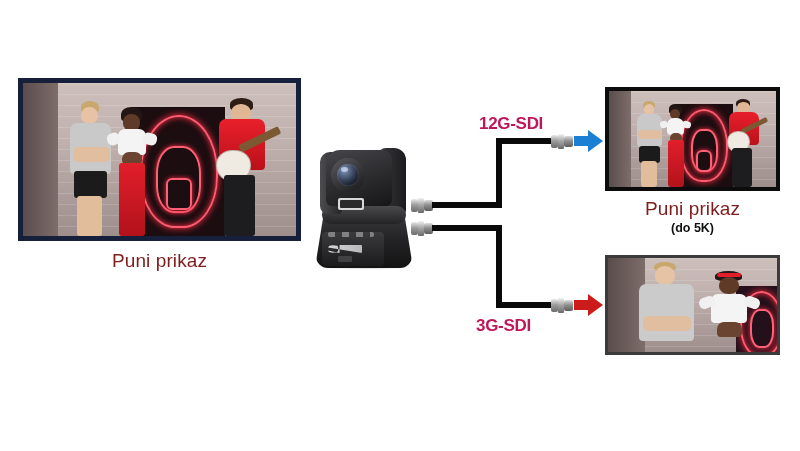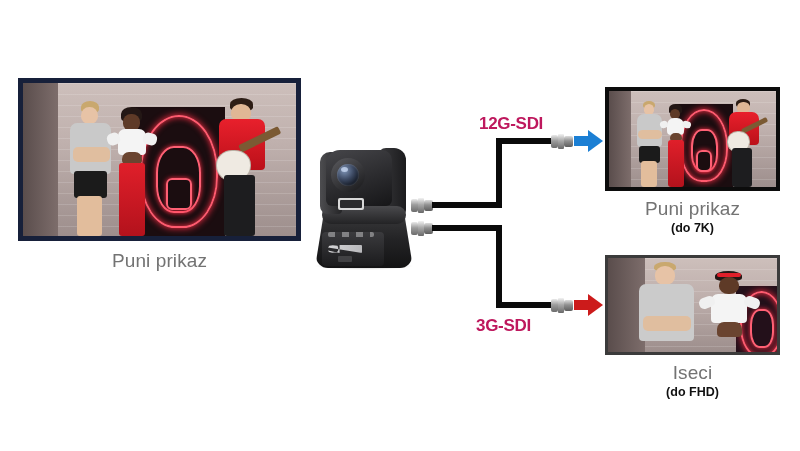--- a/index.html
+++ b/index.html
@@ -62,21 +62,21 @@
   .legs{position:absolute;border-radius:3px;}
   .arm{position:absolute;border-radius:5px;}
   .hair{position:absolute;border-radius:50% 50% 30% 30%;}
   .guitar-body{position:absolute;border-radius:46% 46% 50% 50%;background:#efeae2;
     box-shadow:0 0 0 1px #b9b2a6;}
   .guitar-neck{position:absolute;background:#7b5a33;border-radius:2px;
     transform:rotate(-26deg);transform-origin:left center;}
 
   
   .lbl{position:absolute;text-align:center;}
-  .lbl-main{font-size:19px;letter-spacing:.1px;color:#737373;}
+  .lbl-main{font-size:19px;letter-spacing:.1px;color:#7f1d1d;}
   .lbl-sub{font-size:12.5px;font-weight:bold;color:#111;margin-top:1px;}
   .lbl-sdi{position:absolute;font-size:17px;font-weight:bold;color:#be185d;
     letter-spacing:-.3px;white-space:nowrap;}
 
   
   .wire{position:absolute;background:#0a0a0a;}
 
   
   .bnc{position:absolute;height:15px;width:22px;}
   .bnc .b1{position:absolute;left:0;top:1px;width:7px;height:13px;border-radius:2px;
@@ -284,21 +284,21 @@
           <div class="guitar-neck" style="left:44%;top:34%;width:62%;height:6%;"></div>
           <div class="guitar-body" style="left:12%;top:38%;width:46%;height:22%;"></div>
           <div class="legs" style="left:22%;top:56%;width:44%;height:44%;background:#1d1d1f;"></div>
         </div>
       </div>
     </div>
   </div>
 
   <div class="lbl" style="left:605px;top:198px;width:175px;">
     <div class="lbl-main">Puni prikaz</div>
-    <div class="lbl-sub">(do 7K)</div>
+    <div class="lbl-sub">(do 5K)</div>
   </div>
 
   <div class="frame frame-br">
     <div class="inner">
       <div class="scene">
         <div class="wall-planks"></div>
         <div class="wall-left-dark" style="width:22%;"></div>
 
         <div class="banner" style="left:76%;top:30%;width:30%;height:80%;background:#23101a;">
           <div class="neon"></div>
@@ -318,18 +318,14 @@
           <div class="head" style="left:32%;top:7%;width:34%;height:20%;background:#5e3a27;"></div>
           <div class="torso" style="left:20%;top:27%;width:58%;height:34%;background:#f4f4f4;"></div>
           <div class="arm" style="left:0%;top:30%;width:26%;height:13%;background:#f0f0f0;transform:rotate(-20deg);"></div>
           <div class="arm" style="left:74%;top:30%;width:26%;height:13%;background:#f0f0f0;transform:rotate(18deg);"></div>
           <div class="torso" style="left:30%;top:60%;width:40%;height:18%;background:#6a4430;"></div>
         </div>
       </div>
     </div>
   </div>
 
-  <div class="lbl" style="left:605px;top:362px;width:175px;">
-    <div class="lbl-main">Iseci</div>
-    <div class="lbl-sub">(do FHD)</div>
-  </div>
 
 </div>
 
 </body></html>

